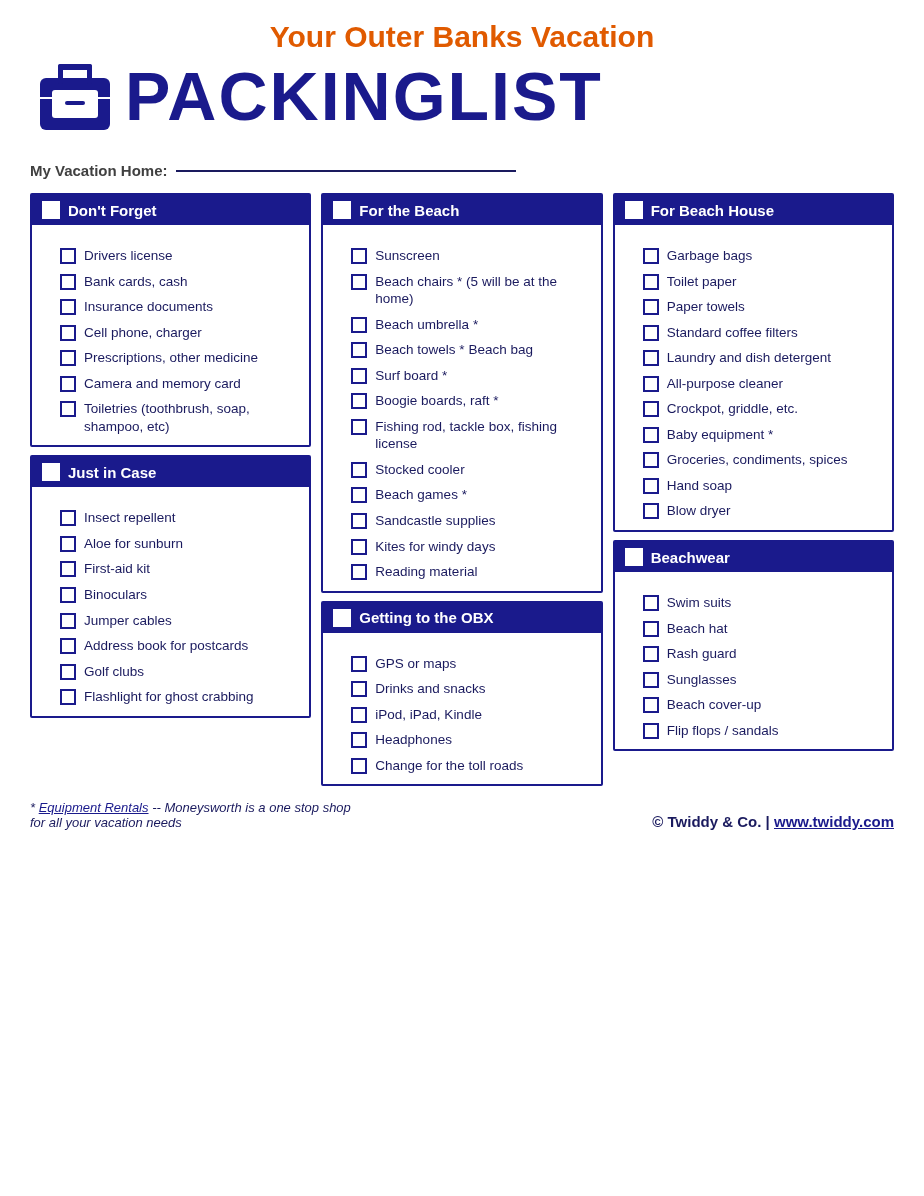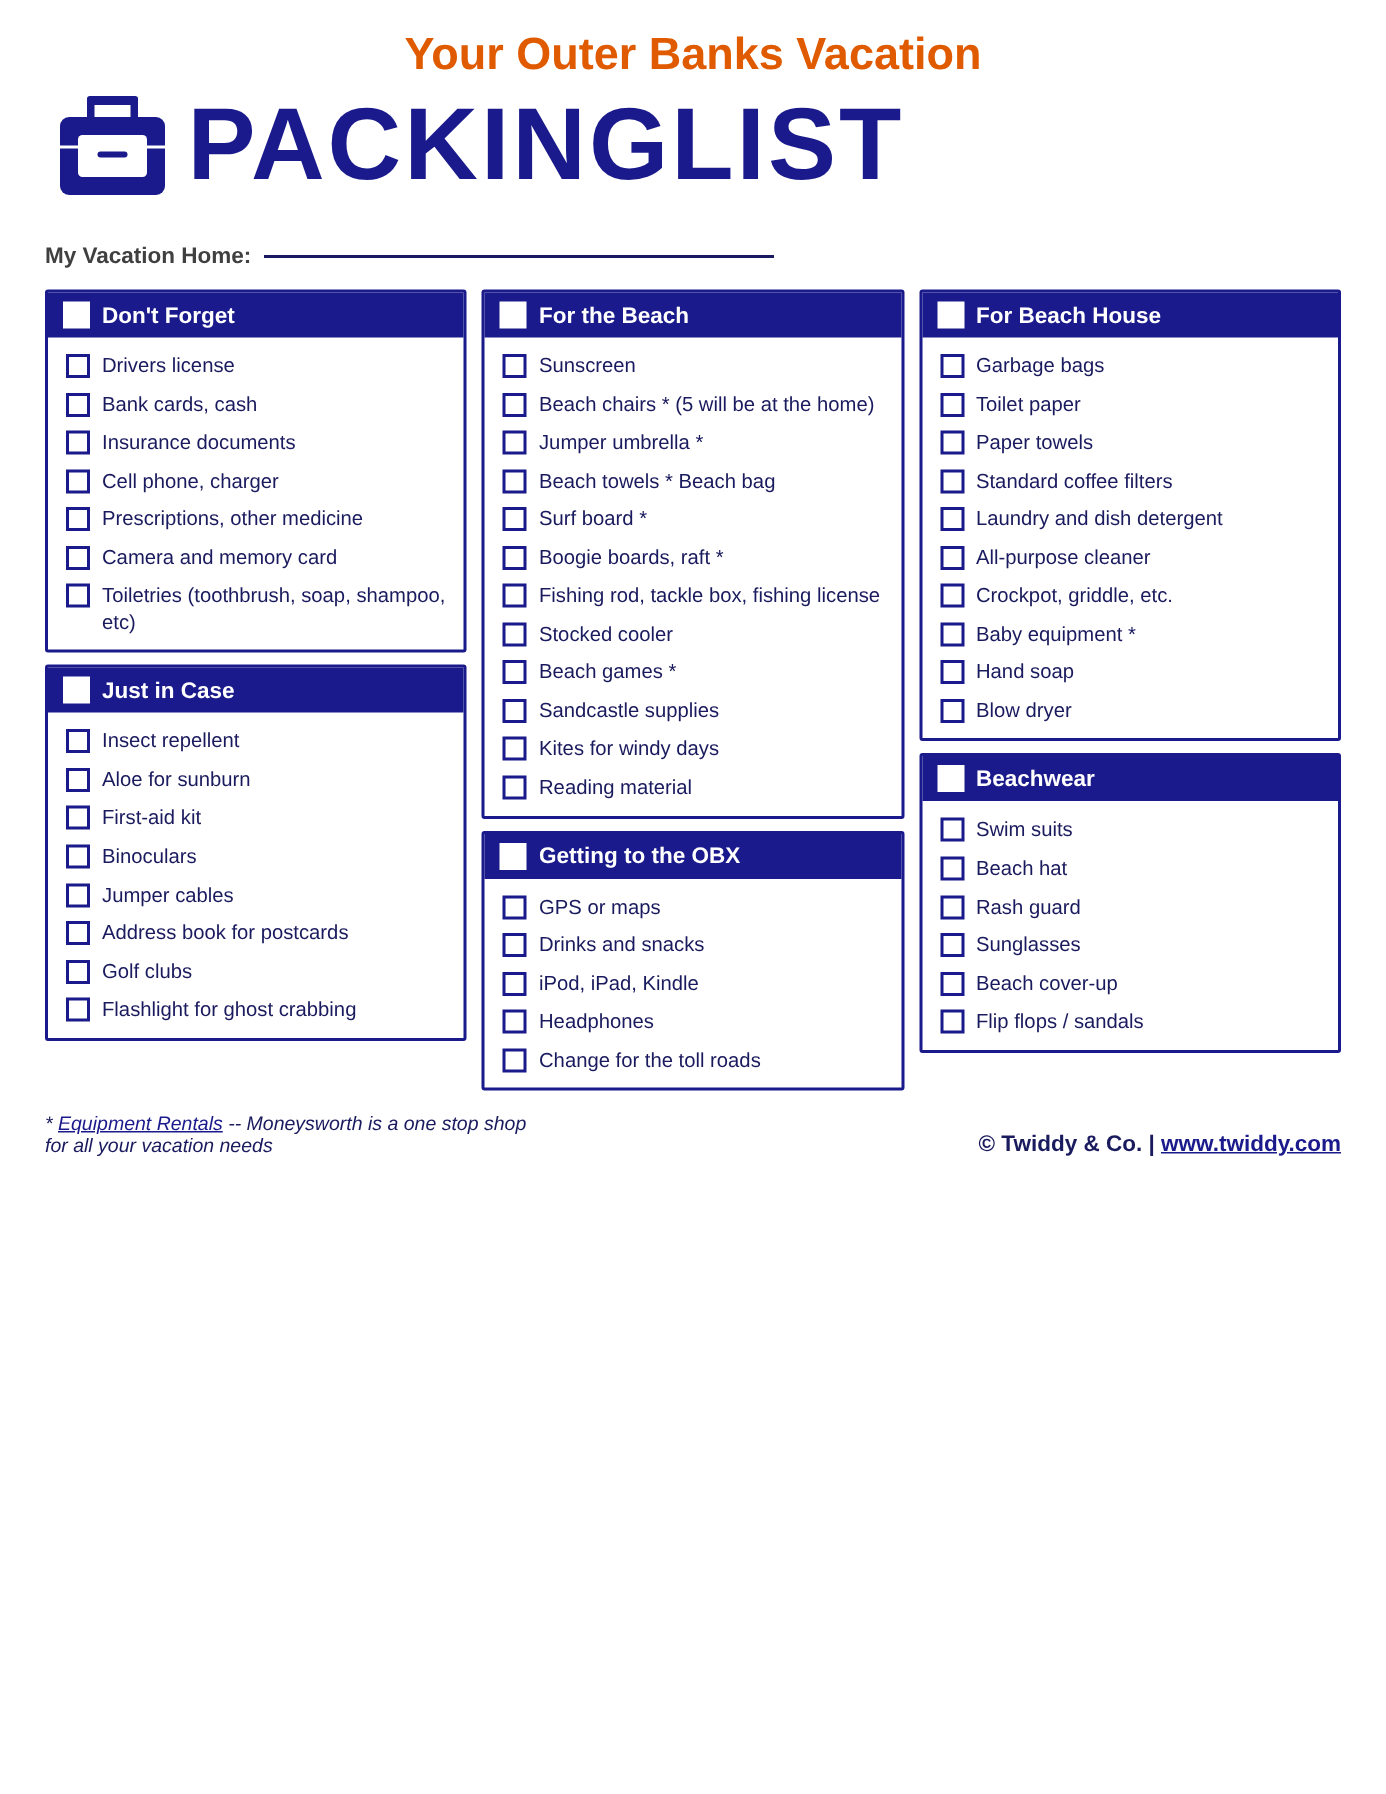--- a/index.html
+++ b/index.html
@@ -77,21 +77,22 @@
       gap: 8px;
     }
     .section-header-checkbox {
       width: 18px;
       height: 18px;
       background: #fff;
       border: none;
       flex-shrink: 0;
     }
     .section-body {
-      padding: 6px 12px;
+      padding: 6px 28px;
+      margin-top: 12px;
     }
     .checklist-item {
       display: flex;
       align-items: flex-start;
       gap: 8px;
       padding: 4px 0;
       font-size: 13.5px;
       color: #1a1a5e;
     }
     .checkbox {
@@ -250,21 +251,21 @@
         <div class="checklist-item">
             <div class="checkbox"></div>
             <span class="item-text">Sunscreen</span>
           </div>
         <div class="checklist-item">
             <div class="checkbox"></div>
             <span class="item-text">Beach chairs * (5 will be at the home)</span>
           </div>
         <div class="checklist-item">
             <div class="checkbox"></div>
-            <span class="item-text">Jumper umbrella *</span>
+            <span class="item-text">Beach umbrella *</span>
           </div>
         <div class="checklist-item">
             <div class="checkbox"></div>
             <span class="item-text">Beach towels * Beach bag</span>
           </div>
         <div class="checklist-item">
             <div class="checkbox"></div>
             <span class="item-text">Surf board *</span>
           </div>
         <div class="checklist-item">
@@ -361,20 +362,24 @@
             <div class="checkbox"></div>
             <span class="item-text">All-purpose cleaner</span>
           </div>
         <div class="checklist-item">
             <div class="checkbox"></div>
             <span class="item-text">Crockpot, griddle, etc.</span>
           </div>
         <div class="checklist-item">
             <div class="checkbox"></div>
             <span class="item-text">Baby equipment *</span>
+          </div>
+        <div class="checklist-item">
+            <div class="checkbox"></div>
+            <span class="item-text">Groceries, condiments, spices</span>
           </div>
         <div class="checklist-item">
             <div class="checkbox"></div>
             <span class="item-text">Hand soap</span>
           </div>
         <div class="checklist-item">
             <div class="checkbox"></div>
             <span class="item-text">Blow dryer</span>
           </div>
       </div>

